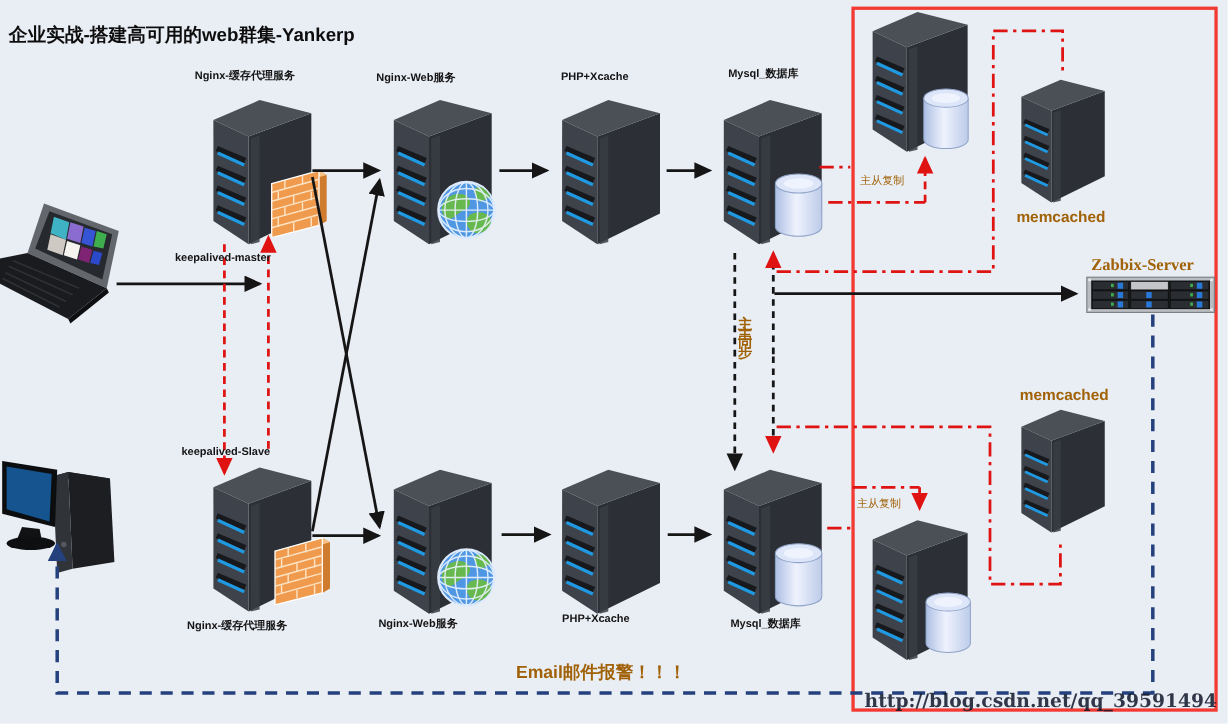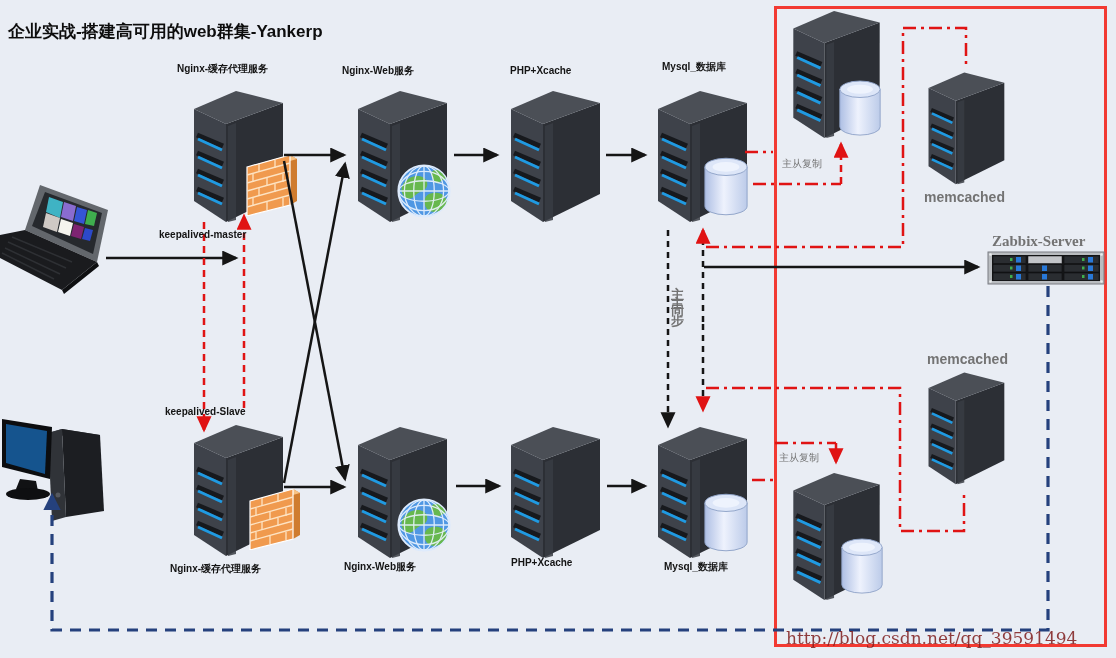--- a/index.html
+++ b/index.html
@@ -1,24 +1,24 @@
 <!DOCTYPE html>
 <html><head>
 <meta charset="utf-8">
 <style>
   html,body{margin:0;padding:0;}
   .canvas{position:relative;width:1116px;height:658px;background:#e9edf4;overflow:hidden;
           font-family:"Liberation Sans",sans-serif;}
   .lbl{position:absolute;font-size:10px;font-weight:bold;color:#141414;white-space:nowrap;}
   .title{font-size:17px;color:#0d0d0d;}
-  .red{color:#737373;}
+  .red{color:#a16207;}
   .mono{font-family:Liberation Serif, serif;font-size:15px;}
   .vtext{writing-mode:vertical-lr;text-orientation:upright;letter-spacing:9px;font-size:13px;}
   .watermark{position:absolute;left:786px;top:628px;font-family:"DejaVu Serif",serif;
-             font-size:17px;color:#7f1d1d;opacity:.85;font-weight:normal;white-space:nowrap;}
+             font-size:17px;color:#0f172a;opacity:.85;font-weight:bold;white-space:nowrap;}
   .redbox{position:absolute;left:774px;top:6px;width:327px;height:635px;border:3px solid #f23a32;}
   svg.layer{position:absolute;left:0;top:0;}
   .lb{stroke:#151515;stroke-width:2.5;fill:none;}
   .bkd{stroke:#151515;stroke-width:2.5;stroke-dasharray:6,5;fill:none;}
   .rd{stroke:#e01313;stroke-width:2.5;stroke-dasharray:7,5;fill:none;}
   .rdd{stroke:#e01313;stroke-width:2.5;stroke-dasharray:13,5,3,5;fill:none;}
   .bd{stroke:#25417d;stroke-width:3.2;stroke-dasharray:11,8;fill:none;}
 </style>
 </head>
 <body>
@@ -299,15 +299,16 @@
   <div class="lbl" style="left:165px;top:406px">keepalived-Slave</div>
 
   <div class="lbl red" style="left:782px;top:157px;font-weight:normal">主从复制</div>
   <div class="lbl red" style="left:779px;top:451px;font-weight:normal">主从复制</div>
   <div class="lbl red vtext" style="left:668px;top:276px">主主同步</div>
 
   <div class="lbl red" style="left:924px;top:189px;font-size:14px">memcached</div>
   <div class="lbl red" style="left:927px;top:351px;font-size:14px">memcached</div>
   <div class="lbl red mono" style="left:992px;top:233px">Zabbix-Server</div>
 
+  <div class="lbl red" style="left:469px;top:601px;font-size:16px">Email邮件报警！！！</div>
 
   <div class="watermark">http://blog.csdn.net/qq_39591494</div>
 </div>
 
 </body></html>

